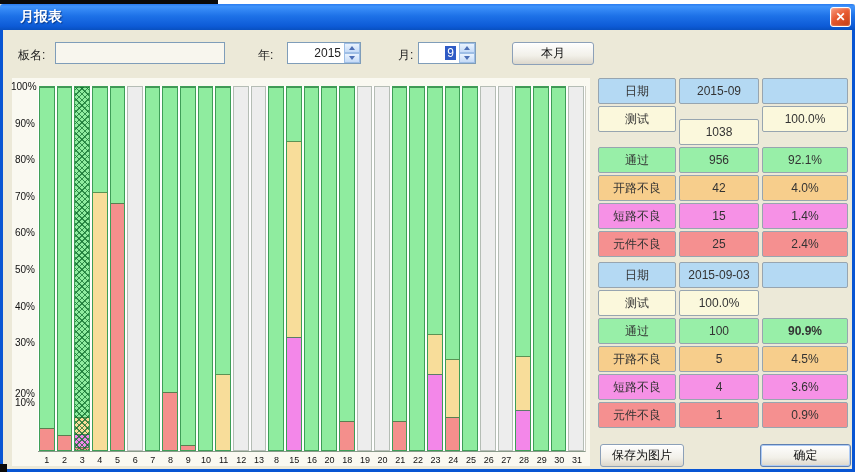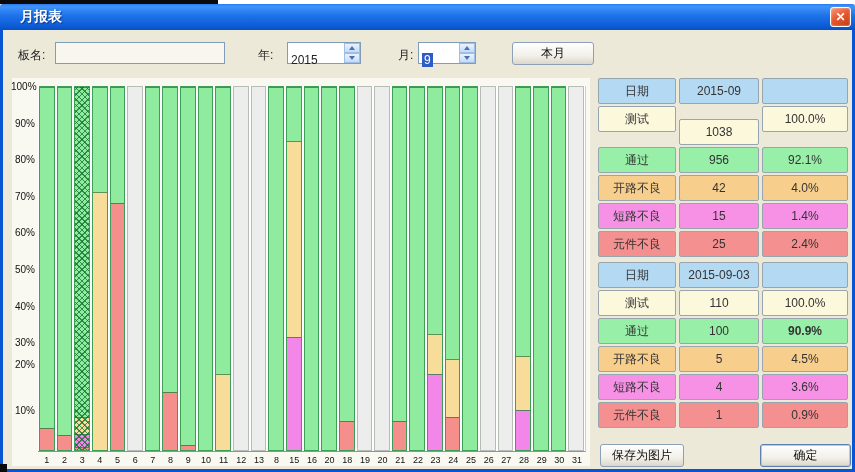--- a/index.html
+++ b/index.html
@@ -33,21 +33,21 @@
 
   
   .lbl { position:absolute; font-size:12px; color:#222; }
   .text-input {
     position:absolute; background:#F8F6EE; border:1px solid #7F9DB9; height:22px;
   }
   .spinbox {
     position:absolute; height:22px; background:#fff; border:1px solid #7F9DB9;
     display:flex; align-items:stretch;
   }
-  .spin-val { flex:1; padding:10px 3px; font-size:12px; }
+  .spin-val { flex:1; padding:3px 3px; font-size:12px;text-align:right; }
   .sel-digit { background:#2F5BC5; color:#fff; padding:0 2px; }
   .spin-btns { width:16px; display:flex; flex-direction:column; }
   .spin-b {
     flex:1; background:linear-gradient(180deg,#EAF3FE,#C6DBF7);
     border:1px solid #9EBEE6; display:flex; align-items:center; justify-content:center;
   }
   .arr-up { width:0; height:0; border-left:3px solid transparent; border-right:3px solid transparent; border-bottom:4px solid #4D6FB5; }
   .arr-dn { width:0; height:0; border-left:3px solid transparent; border-right:3px solid transparent; border-top:4px solid #4D6FB5; }
   .xp-btn {
     position:absolute; height:23px; border:1px solid #8CA0B8; border-radius:3px;
@@ -144,22 +144,22 @@
 <div class="chart">
   <div class="ylabels">
       <div class="ytick" style="top: -5px;">100%</div>
       <div class="ytick" style="top: 31.6px;">90%</div>
       <div class="ytick" style="top: 68.2px;">80%</div>
       <div class="ytick" style="top: 104.8px;">70%</div>
       <div class="ytick" style="top: 141.4px;">60%</div>
       <div class="ytick" style="top: 178px;">50%</div>
       <div class="ytick" style="top: 214.6px;">40%</div>
       <div class="ytick" style="top: 251.2px;">30%</div>
-      <div class="ytick" style="top: 273px; margin-left: 36px;">20%</div>
-      <div class="ytick" style="top: 319px;">10%</div>
+      <div class="ytick" style="top: 302px; margin-left: 36px;">20%</div>
+      <div class="ytick" style="top: 311px;">10%</div>
     </div>
   <div class="plot">
       <div class="slot">
         <div class="bar" style="border-color: rgb(62, 158, 87);">
           <div class="seg" style="height: 6%; background: rgb(244, 143, 140);"></div>
           <div class="seg" style="height: 94%; background: rgb(143, 236, 159);"></div>
         </div>
       </div>
       <div class="slot">
         <div class="bar" style="border-color: rgb(62, 158, 87);">
@@ -384,21 +384,20 @@
     </div>
   </div>
 <div class="sum-table" style="top:262px;">
     <div class="trow">
       <div class="cell" style="background: rgb(180, 217, 243);">日期</div>
       <div class="cell" style="background: rgb(180, 217, 243);">2015-09-03</div>
       <div class="cell" style="background: rgb(180, 217, 243);"></div>
     </div>
     <div class="trow">
       <div class="cell" style="background: rgb(251, 248, 220);">测试</div>
-      <div class="cell" style="background: rgb(251, 248, 220);">110</div>
       <div class="cell" style="background: rgb(251, 248, 220);">100.0%</div>
     </div>
     <div class="trow">
       <div class="cell" style="background: rgb(152, 239, 168);">通过</div>
       <div class="cell" style="background: rgb(152, 239, 168);">100</div>
       <div class="cell" style="background: rgb(152, 239, 168); font-weight: bold;">90.9%</div>
     </div>
     <div class="trow">
       <div class="cell" style="background: rgb(247, 206, 140);">开路不良</div>
       <div class="cell" style="background: rgb(247, 206, 140);">5</div>

